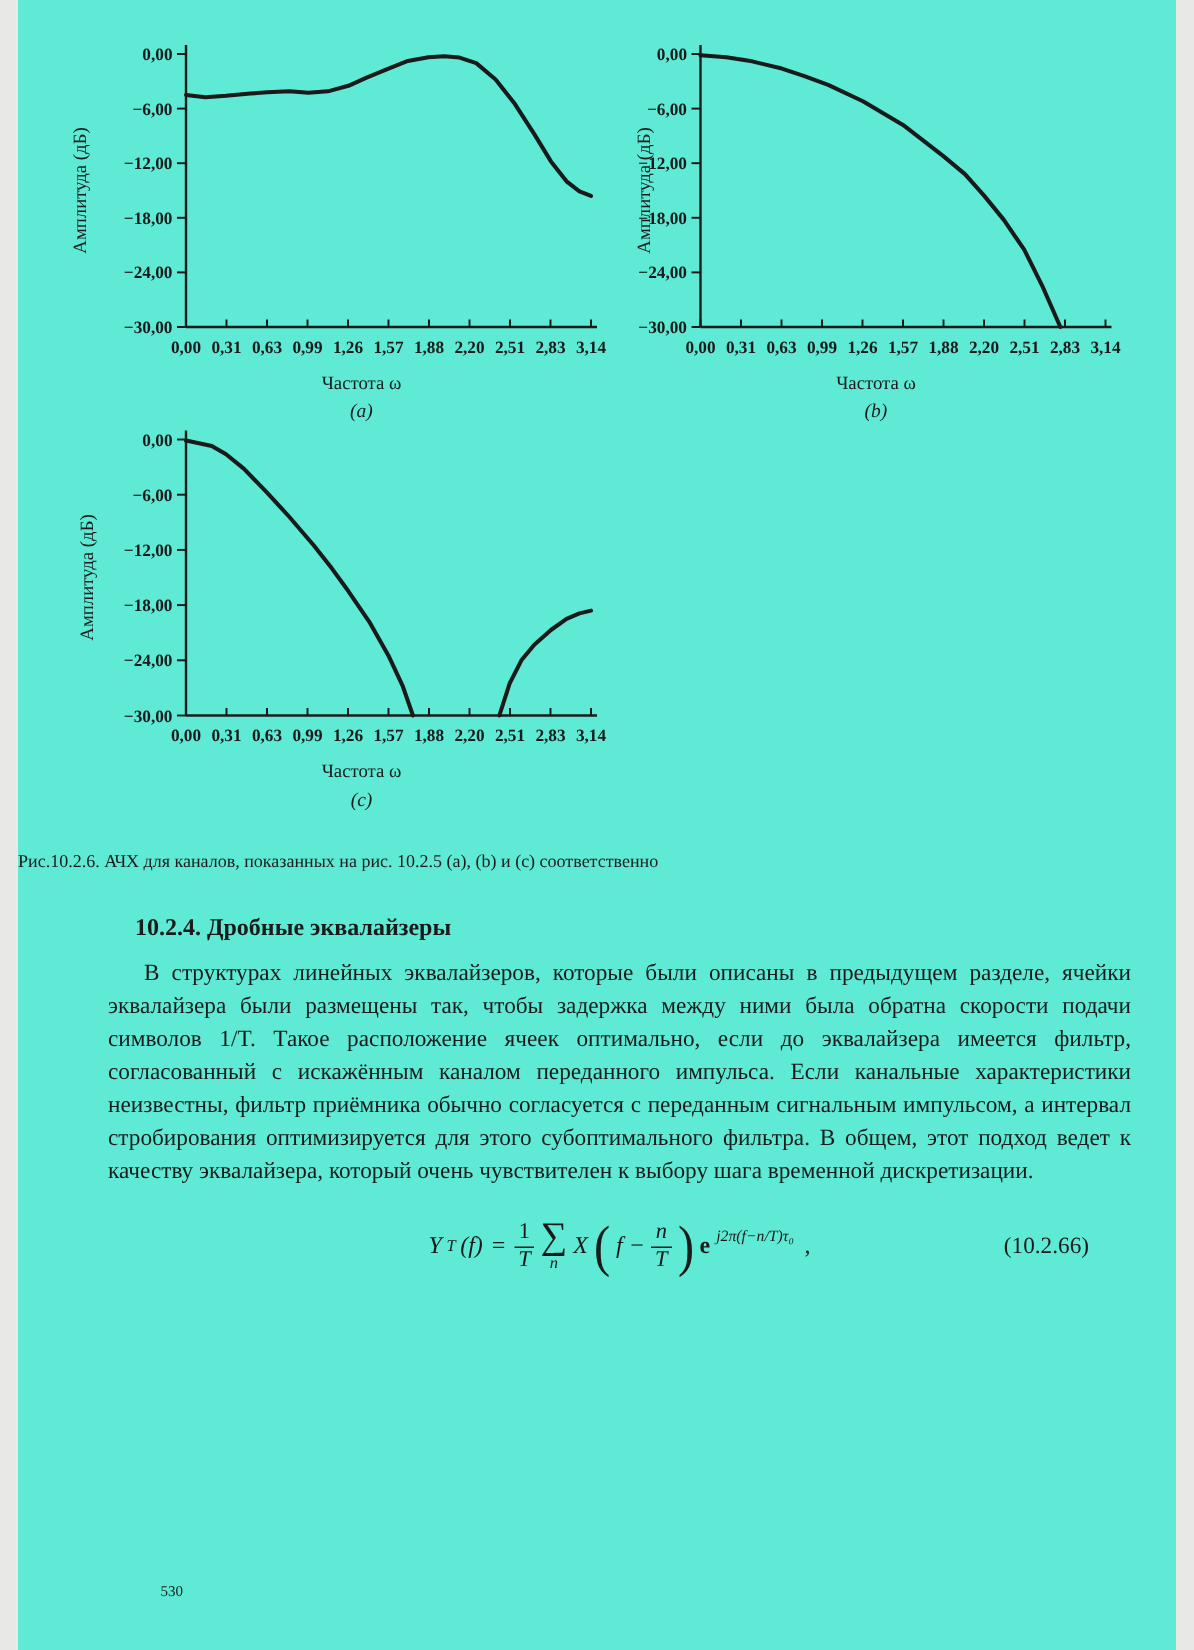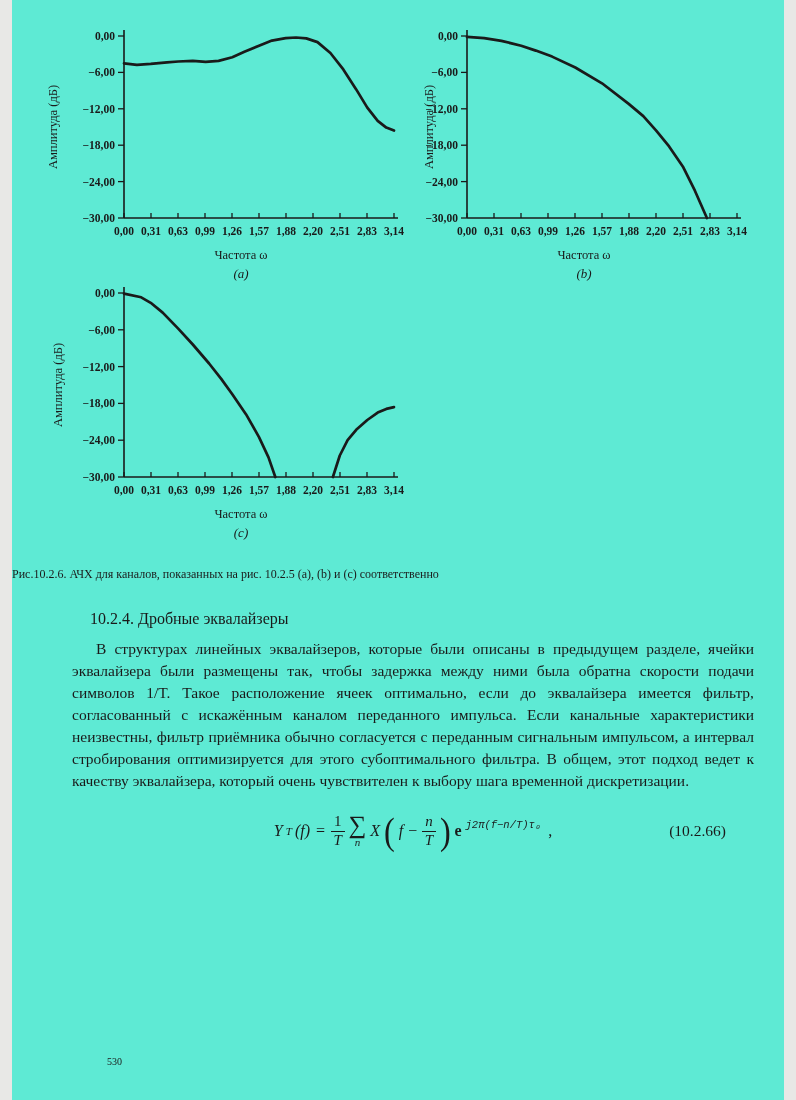--- a/index.html
+++ b/index.html
@@ -20,21 +20,21 @@
   }
   svg .tick-label{font-size:11.5px;font-weight:600;}
   svg .axis-label{font-size:12.5px;}
   svg .sub-label{font-size:13px;font-style:italic;}
   .caption{
     position:absolute;top:567px;left:0;width:100%;
     text-align:left;font-size:12px;
   }
   .heading{
     position:absolute;top:610px;left:78px;
-    font-size:16px;font-weight:normal;
+    font-size:16px;font-weight:bold;
   }
   .bodytext{
     position:absolute;top:638px;left:60px;width:682px;
     font-size:15.5px;line-height:22px;text-align:justify;
   }
   .bodytext p{margin:0;}
   .bodytext p.indent{text-indent:24px;}
   .eq-row{
     position:relative;
     display:flex;justify-content:center;align-items:center;
@@ -216,21 +216,21 @@
           <span class="it">X</span>
           <span class="bigp">(</span>
           <span class="it">f</span>
           <span style="margin:0 2px;">−</span>
           <span class="frac">
             <span class="num it">n</span>
             <span class="den it">T</span>
           </span>
           <span class="bigp">)</span>
           <span style="font-weight:bold;">e</span>
-          <sup class="exp it" style="position:relative;top:-6px;font-family:Liberation Mono, monospace;">j2π(f−n/T)τ₀</sup>
+          <sup class="exp it" style="position:relative;top:-6px;">j2π(f−n/T)τ₀</sup>
           <span style="margin-left:4px;">,</span>
         </span>
       <span class="eq-num">(10.2.66)</span>
     </div>
 
   </div>
 
   <div class="page-number">530</div>
 
 </div>

